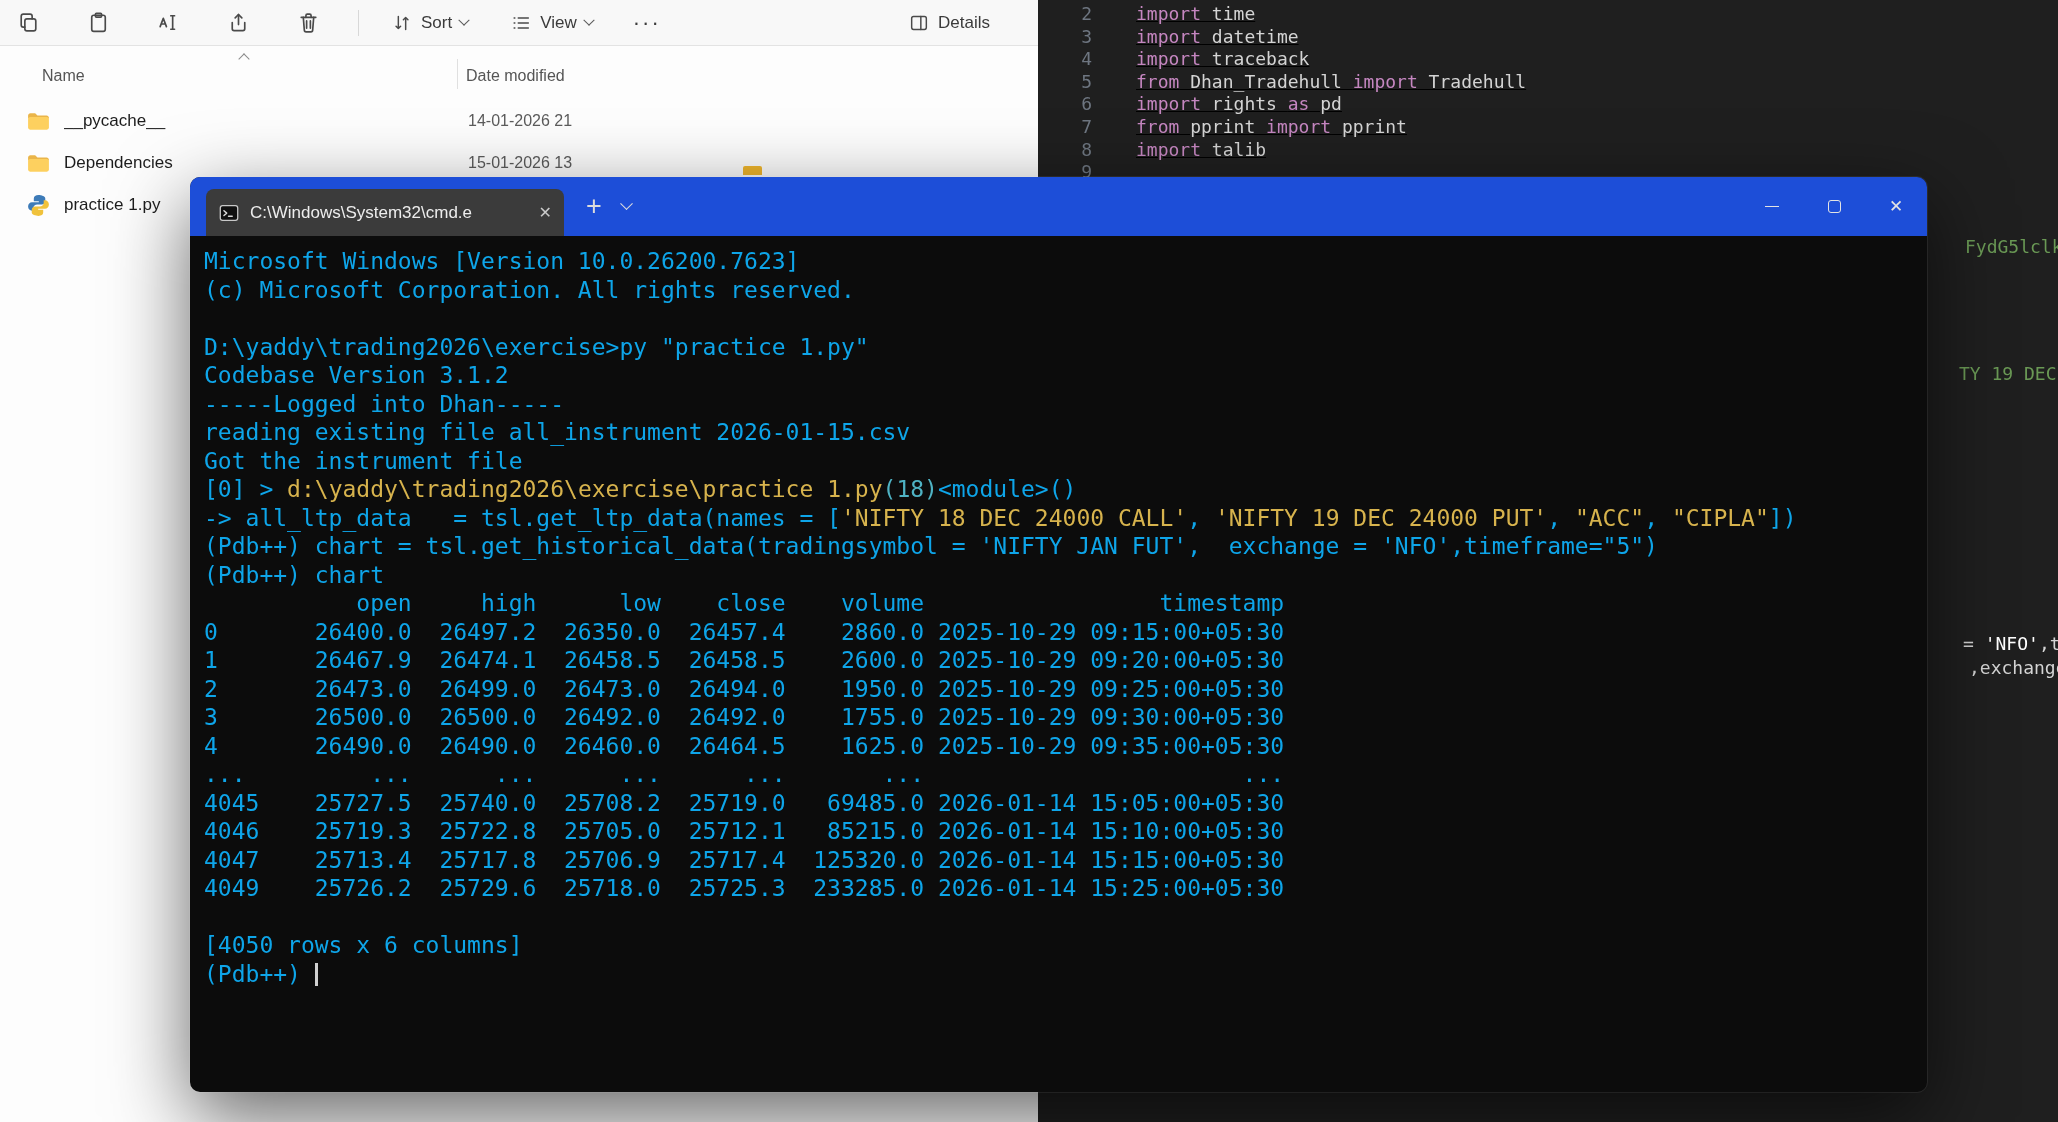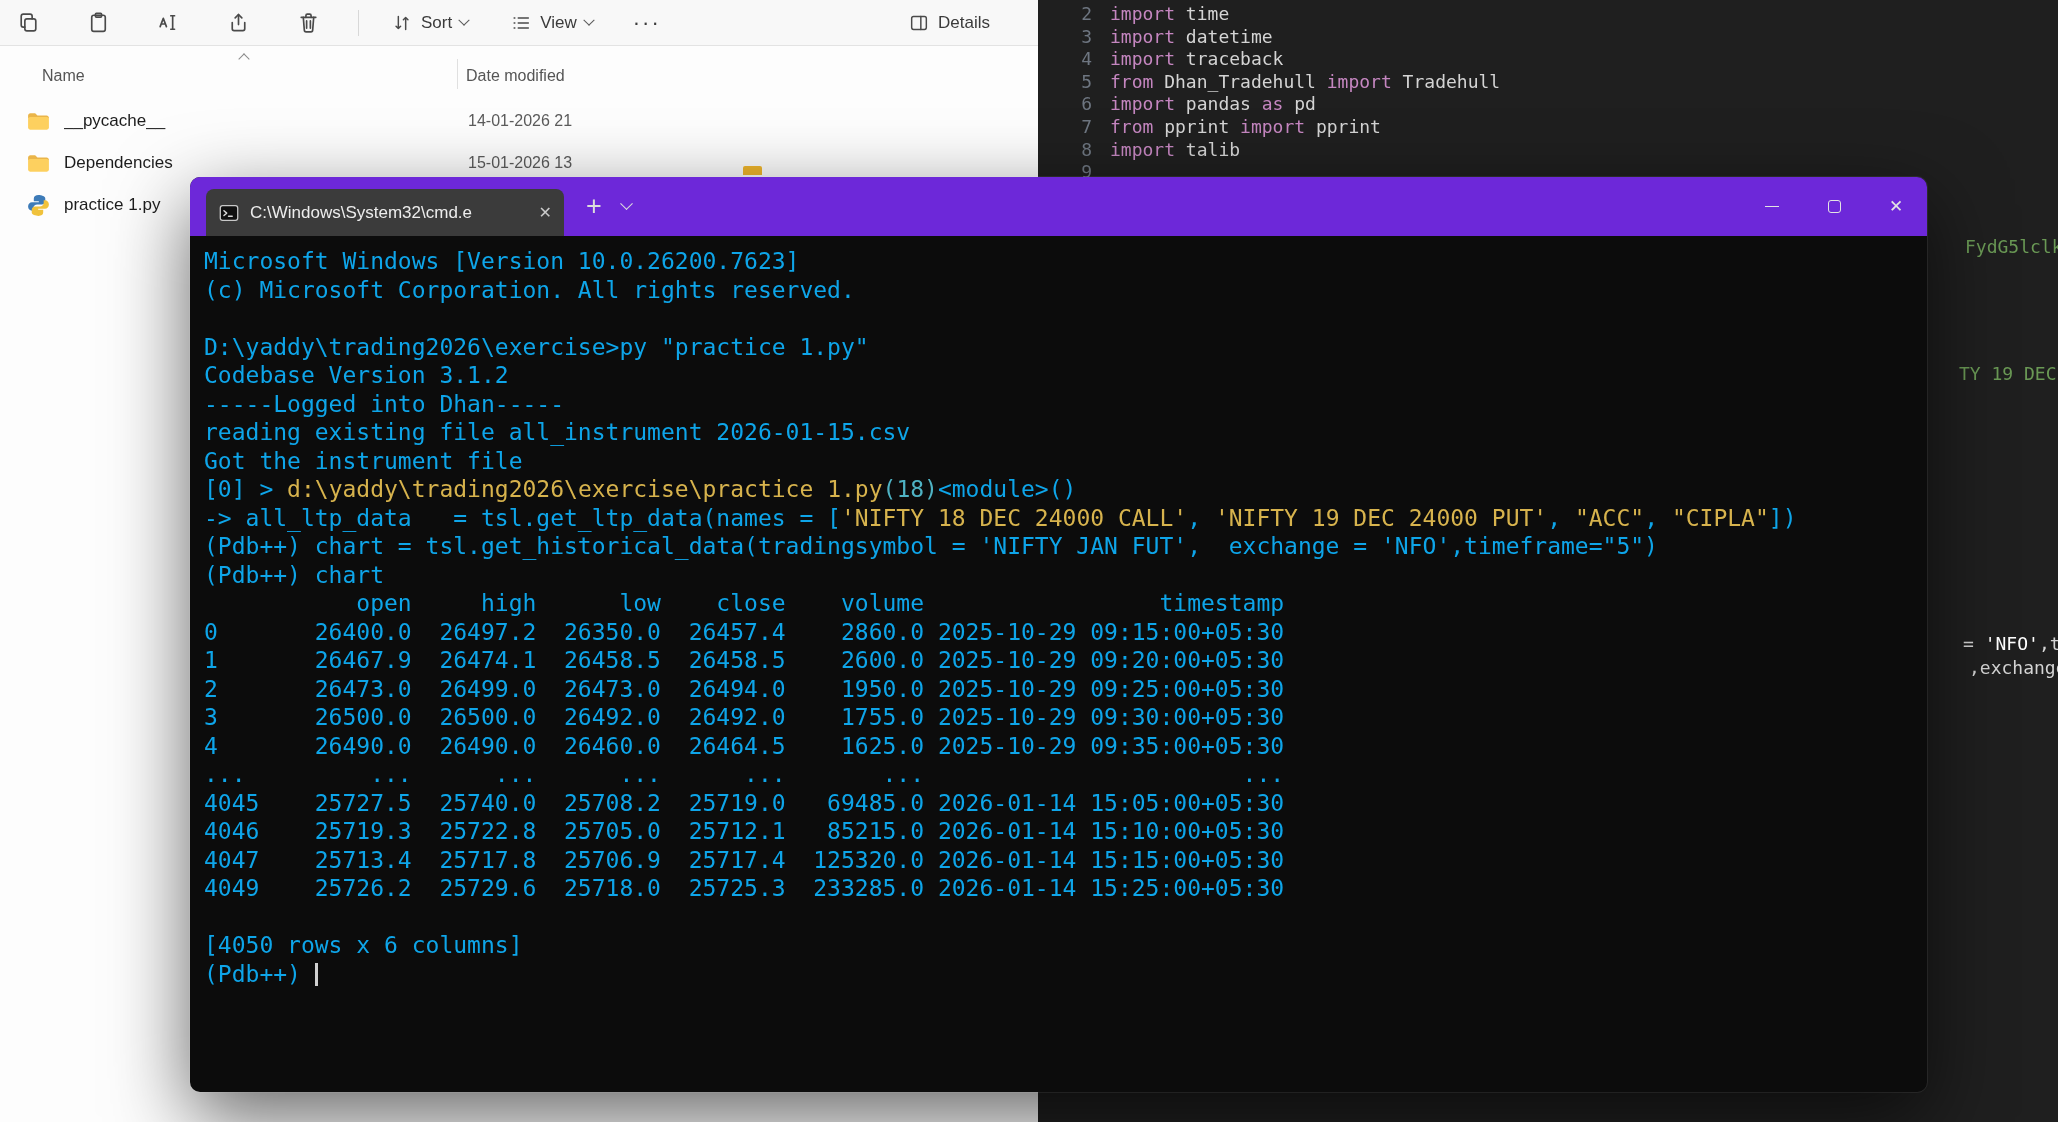--- a/index.html
+++ b/index.html
@@ -40,33 +40,33 @@
   .fname { font-size:17px; color:#1d1d1d; width:404px; white-space:nowrap; overflow:hidden; }
   .fdate { font-size:16px; color:#5b5b5b; white-space:nowrap; }
   .yellow-frag { position:absolute; left:743px; top:166px; width:19px; height:9px;
                  background:#f0b62d; border-radius:2px 2px 0 0; }
 
   
   .editor { position:absolute; left:1038px; top:0; width:1020px; height:1122px; background:#1f1f1f; }
   .editor-lines { padding-top:3px; font-family:"DejaVu Sans Mono", monospace; font-size:18px; line-height:22.6px; }
   .ed-line { display:flex; height:22.6px; white-space:pre; }
   .ln { flex:0 0 54px; text-align:right; color:#6e7681; }
-  .code { margin-left:18px; }
+  .code { margin-left:44px;text-decoration:underline; }
   .c-kw { color:#c586c0; } .c-plain { color:#d4d4d4; } .c-green { color:#6a9955; }
   .c-str { color:#ffffff; }
   .frag { position:absolute; font-family:"DejaVu Sans Mono", monospace; font-size:18px;
           line-height:22px; white-space:pre; }
   .frag0 { left:927px; top:236px; } .frag1 { left:921px; top:363px; }
   .frag2 { left:925px; top:633px; } .frag3 { left:931px; top:657px; }
 
   
   .cmd { position:absolute; left:190px; top:177px; width:1737px; height:915px;
          background:#0c0c0c; border-radius:10px; box-shadow:0 26px 80px rgba(0,0,0,.6);
          outline:1px solid rgba(255,255,255,.07); }
-  .titlebar { height:59px; background:#6d28d9; border-radius:10px 10px 0 0;
+  .titlebar { height:59px; background:#1d4ed8; border-radius:10px 10px 0 0;
               display:flex; align-items:center; }
   .tab { align-self:flex-end; margin-left:16px; height:47px; width:358px; background:#3b3b3b;
          border-radius:8px 8px 0 0; display:flex; align-items:center; padding:0 12px; }
   .tab-ico { width:22px; height:22px; flex:0 0 22px; margin-right:10px; }
   .tab-title { flex:1; font-size:17px; color:#ededed; white-space:nowrap; overflow:hidden; }
   .tab-close { font-size:16px; color:#c9c9c9; margin-left:8px; }
   .newtab { margin-left:22px; font-size:27px; color:#dcdcdc; line-height:1; }
   .tabdd { margin-left:20px; }
   .chev-light { width:9px; height:9px; border-right:1.7px solid #dcdcdc; border-bottom:1.7px solid #dcdcdc;
                 display:inline-block; transform:rotate(45deg) translate(-2px,-2px); }
@@ -190,21 +190,21 @@
     </div>
   <div class="yellow-frag"></div>
 </div>
 
 <div class="editor">
   <div class="editor-lines">
       <div class="ed-line"><span class="ln">2</span><span class="code"><span class="c-kw">import</span><span class="c-plain"> time</span></span></div>
       <div class="ed-line"><span class="ln">3</span><span class="code"><span class="c-kw">import</span><span class="c-plain"> datetime</span></span></div>
       <div class="ed-line"><span class="ln">4</span><span class="code"><span class="c-kw">import</span><span class="c-plain"> traceback</span></span></div>
       <div class="ed-line"><span class="ln">5</span><span class="code"><span class="c-kw">from</span><span class="c-plain"> Dhan_Tradehull </span><span class="c-kw">import</span><span class="c-plain"> Tradehull</span></span></div>
-      <div class="ed-line"><span class="ln">6</span><span class="code"><span class="c-kw">import</span><span class="c-plain"> pandas </span><span class="c-kw">as</span><span class="c-plain"> pd</span></span></div>
+      <div class="ed-line"><span class="ln">6</span><span class="code"><span class="c-kw">import</span><span class="c-plain"> rights </span><span class="c-kw">as</span><span class="c-plain"> pd</span></span></div>
       <div class="ed-line"><span class="ln">7</span><span class="code"><span class="c-kw">from</span><span class="c-plain"> pprint </span><span class="c-kw">import</span><span class="c-plain"> pprint</span></span></div>
       <div class="ed-line"><span class="ln">8</span><span class="code"><span class="c-kw">import</span><span class="c-plain"> talib</span></span></div>
       <div class="ed-line"><span class="ln">9</span><span class="code"></span></div>
     </div>
   <div>
       <div class="frag frag0"><span class="c-green">FydG5lclkIjo</span></div>
       <div class="frag frag1"><span class="c-green">TY 19 DEC 240</span></div>
       <div class="frag frag2"><span class="c-plain">= </span><span class="c-str">'NFO'</span><span class="c-plain">,time</span></div>
       <div class="frag frag3"><span class="c-plain">,exchange</span></div>
     </div>

